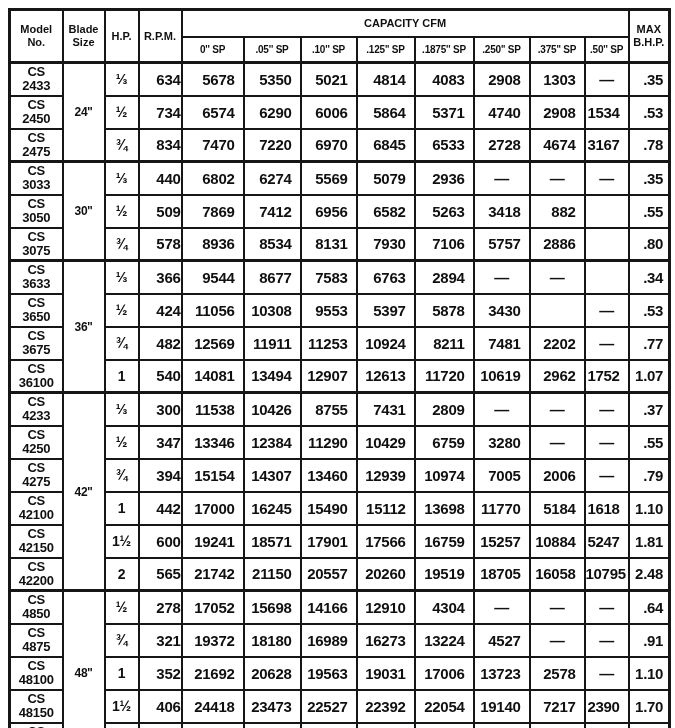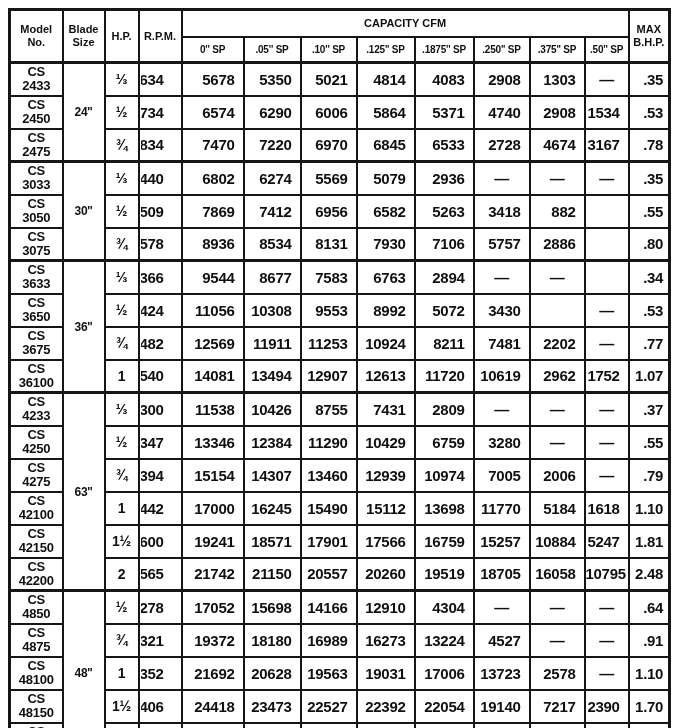--- a/index.html
+++ b/index.html
@@ -52,21 +52,21 @@
     text-align: center;
     white-space: pre-line;
     line-height: 1.08;
     letter-spacing: -0.2px;
   }
   tbody td.blade-cell {
     font-size: 12px;
     text-align: center;
   }
   tbody td.hp-cell { font-size: 14px; text-align: center; }
-  tbody td.rpm-cell { text-align: left; border-radius: 7px; }
+  tbody td.rpm-cell { text-align: right; }
   tbody td.cfm-cell { text-align: right; padding-right: 8px; }
   tbody td.cfm-cell.dash { text-align: center; padding-right: 0; }
   tbody td.bhp-cell { text-align: right; padding-right: 5px; border-radius: 12px; }
   
   tbody tr.group-start > td { border-top-width: 3px; }
 </style>
 </head>
 <body>
 
 <div class="page">
@@ -219,22 +219,22 @@
           <td class="bhp-cell">.34</td>
         </tr>
         <tr>
           <td class="model-cell">CS
 3650</td>
           <td class="hp-cell">½</td>
           <td class="rpm-cell">424</td>
           <td class="cfm-cell">11056</td>
           <td class="cfm-cell">10308</td>
           <td class="cfm-cell">9553</td>
-          <td class="cfm-cell">8992</td>
-          <td class="cfm-cell">5072</td>
+          <td class="cfm-cell">5397</td>
+          <td class="cfm-cell">5878</td>
           <td class="cfm-cell">3430</td>
           <td class="cfm-cell"></td>
           <td class="cfm-cell dash">—</td>
           <td class="bhp-cell">.53</td>
         </tr>
         <tr>
           <td class="model-cell">CS
 3675</td>
           <td class="hp-cell">¾</td>
           <td class="rpm-cell">482</td>
@@ -259,21 +259,21 @@
           <td class="cfm-cell">12613</td>
           <td class="cfm-cell">11720</td>
           <td class="cfm-cell">10619</td>
           <td class="cfm-cell">2962</td>
           <td class="cfm-cell">1752</td>
           <td class="bhp-cell">1.07</td>
         </tr>
         <tr class="group-start">
           <td class="model-cell">CS
 4233</td>
-          <td class="blade-cell" rowspan="6">63''</td>
+          <td class="blade-cell" rowspan="6">42''</td>
           <td class="hp-cell">⅓</td>
           <td class="rpm-cell">300</td>
           <td class="cfm-cell">11538</td>
           <td class="cfm-cell">10426</td>
           <td class="cfm-cell">8755</td>
           <td class="cfm-cell">7431</td>
           <td class="cfm-cell">2809</td>
           <td class="cfm-cell dash">—</td>
           <td class="cfm-cell dash">—</td>
           <td class="cfm-cell dash">—</td>

